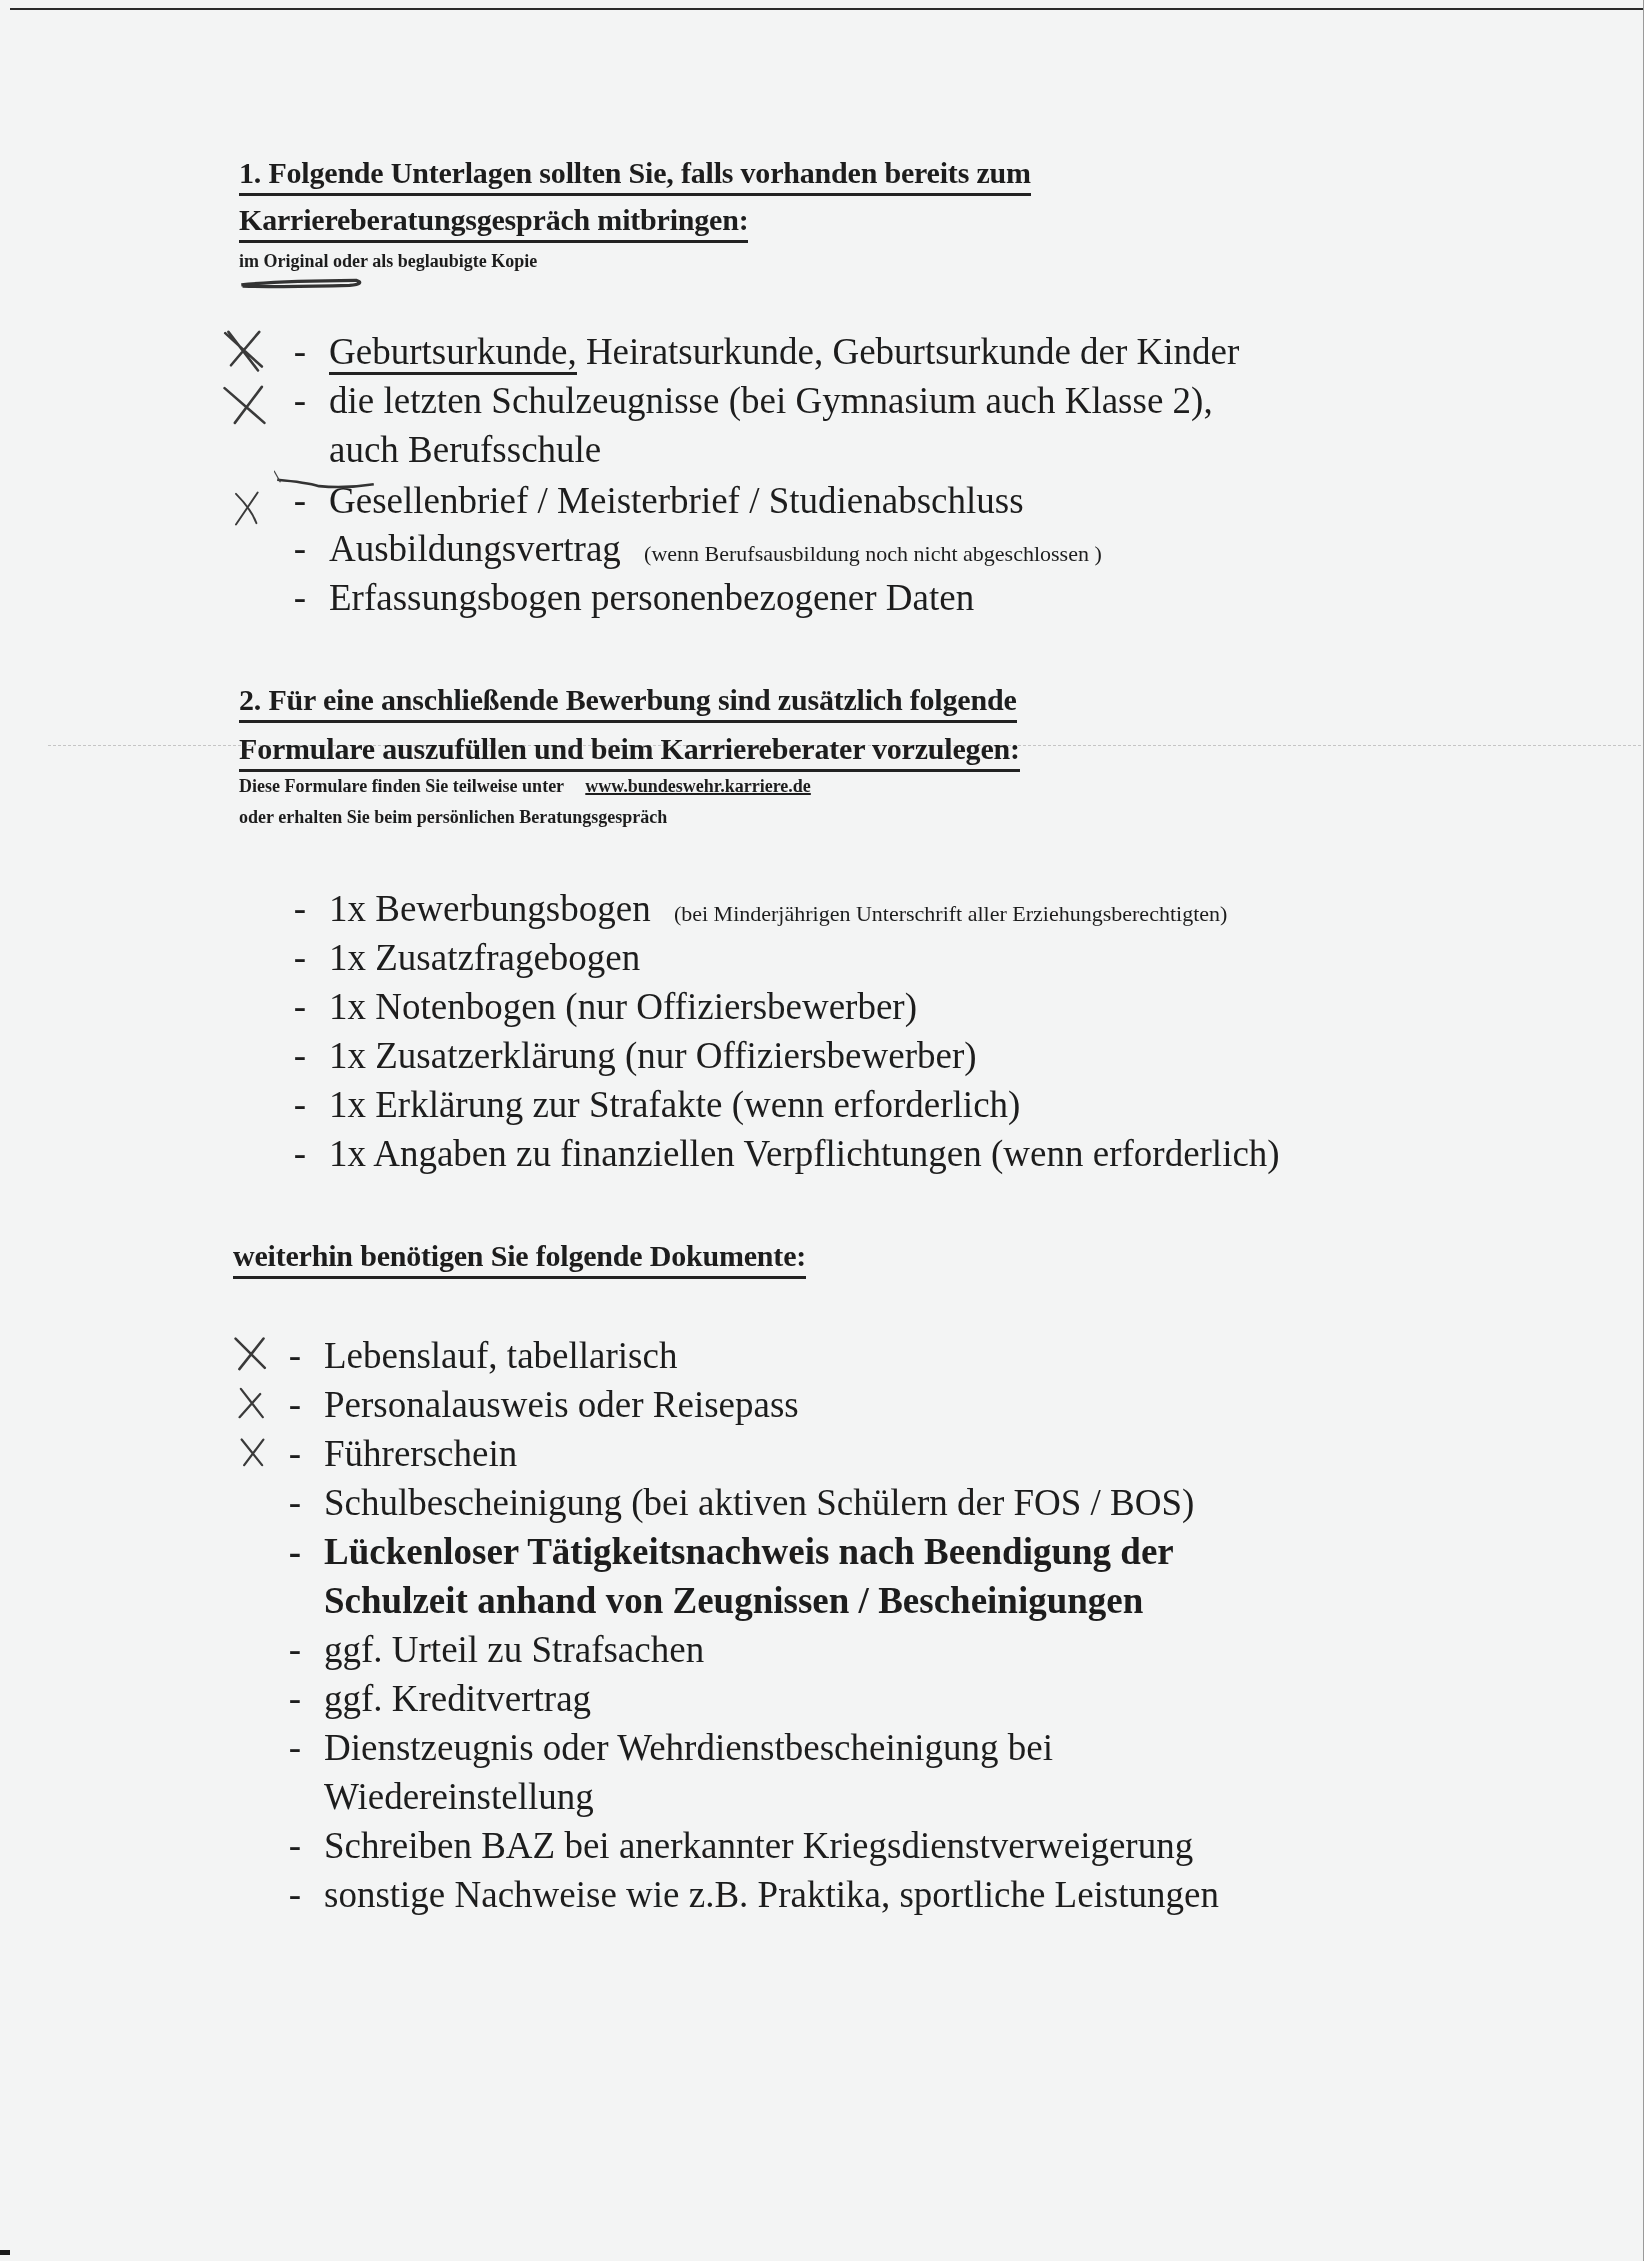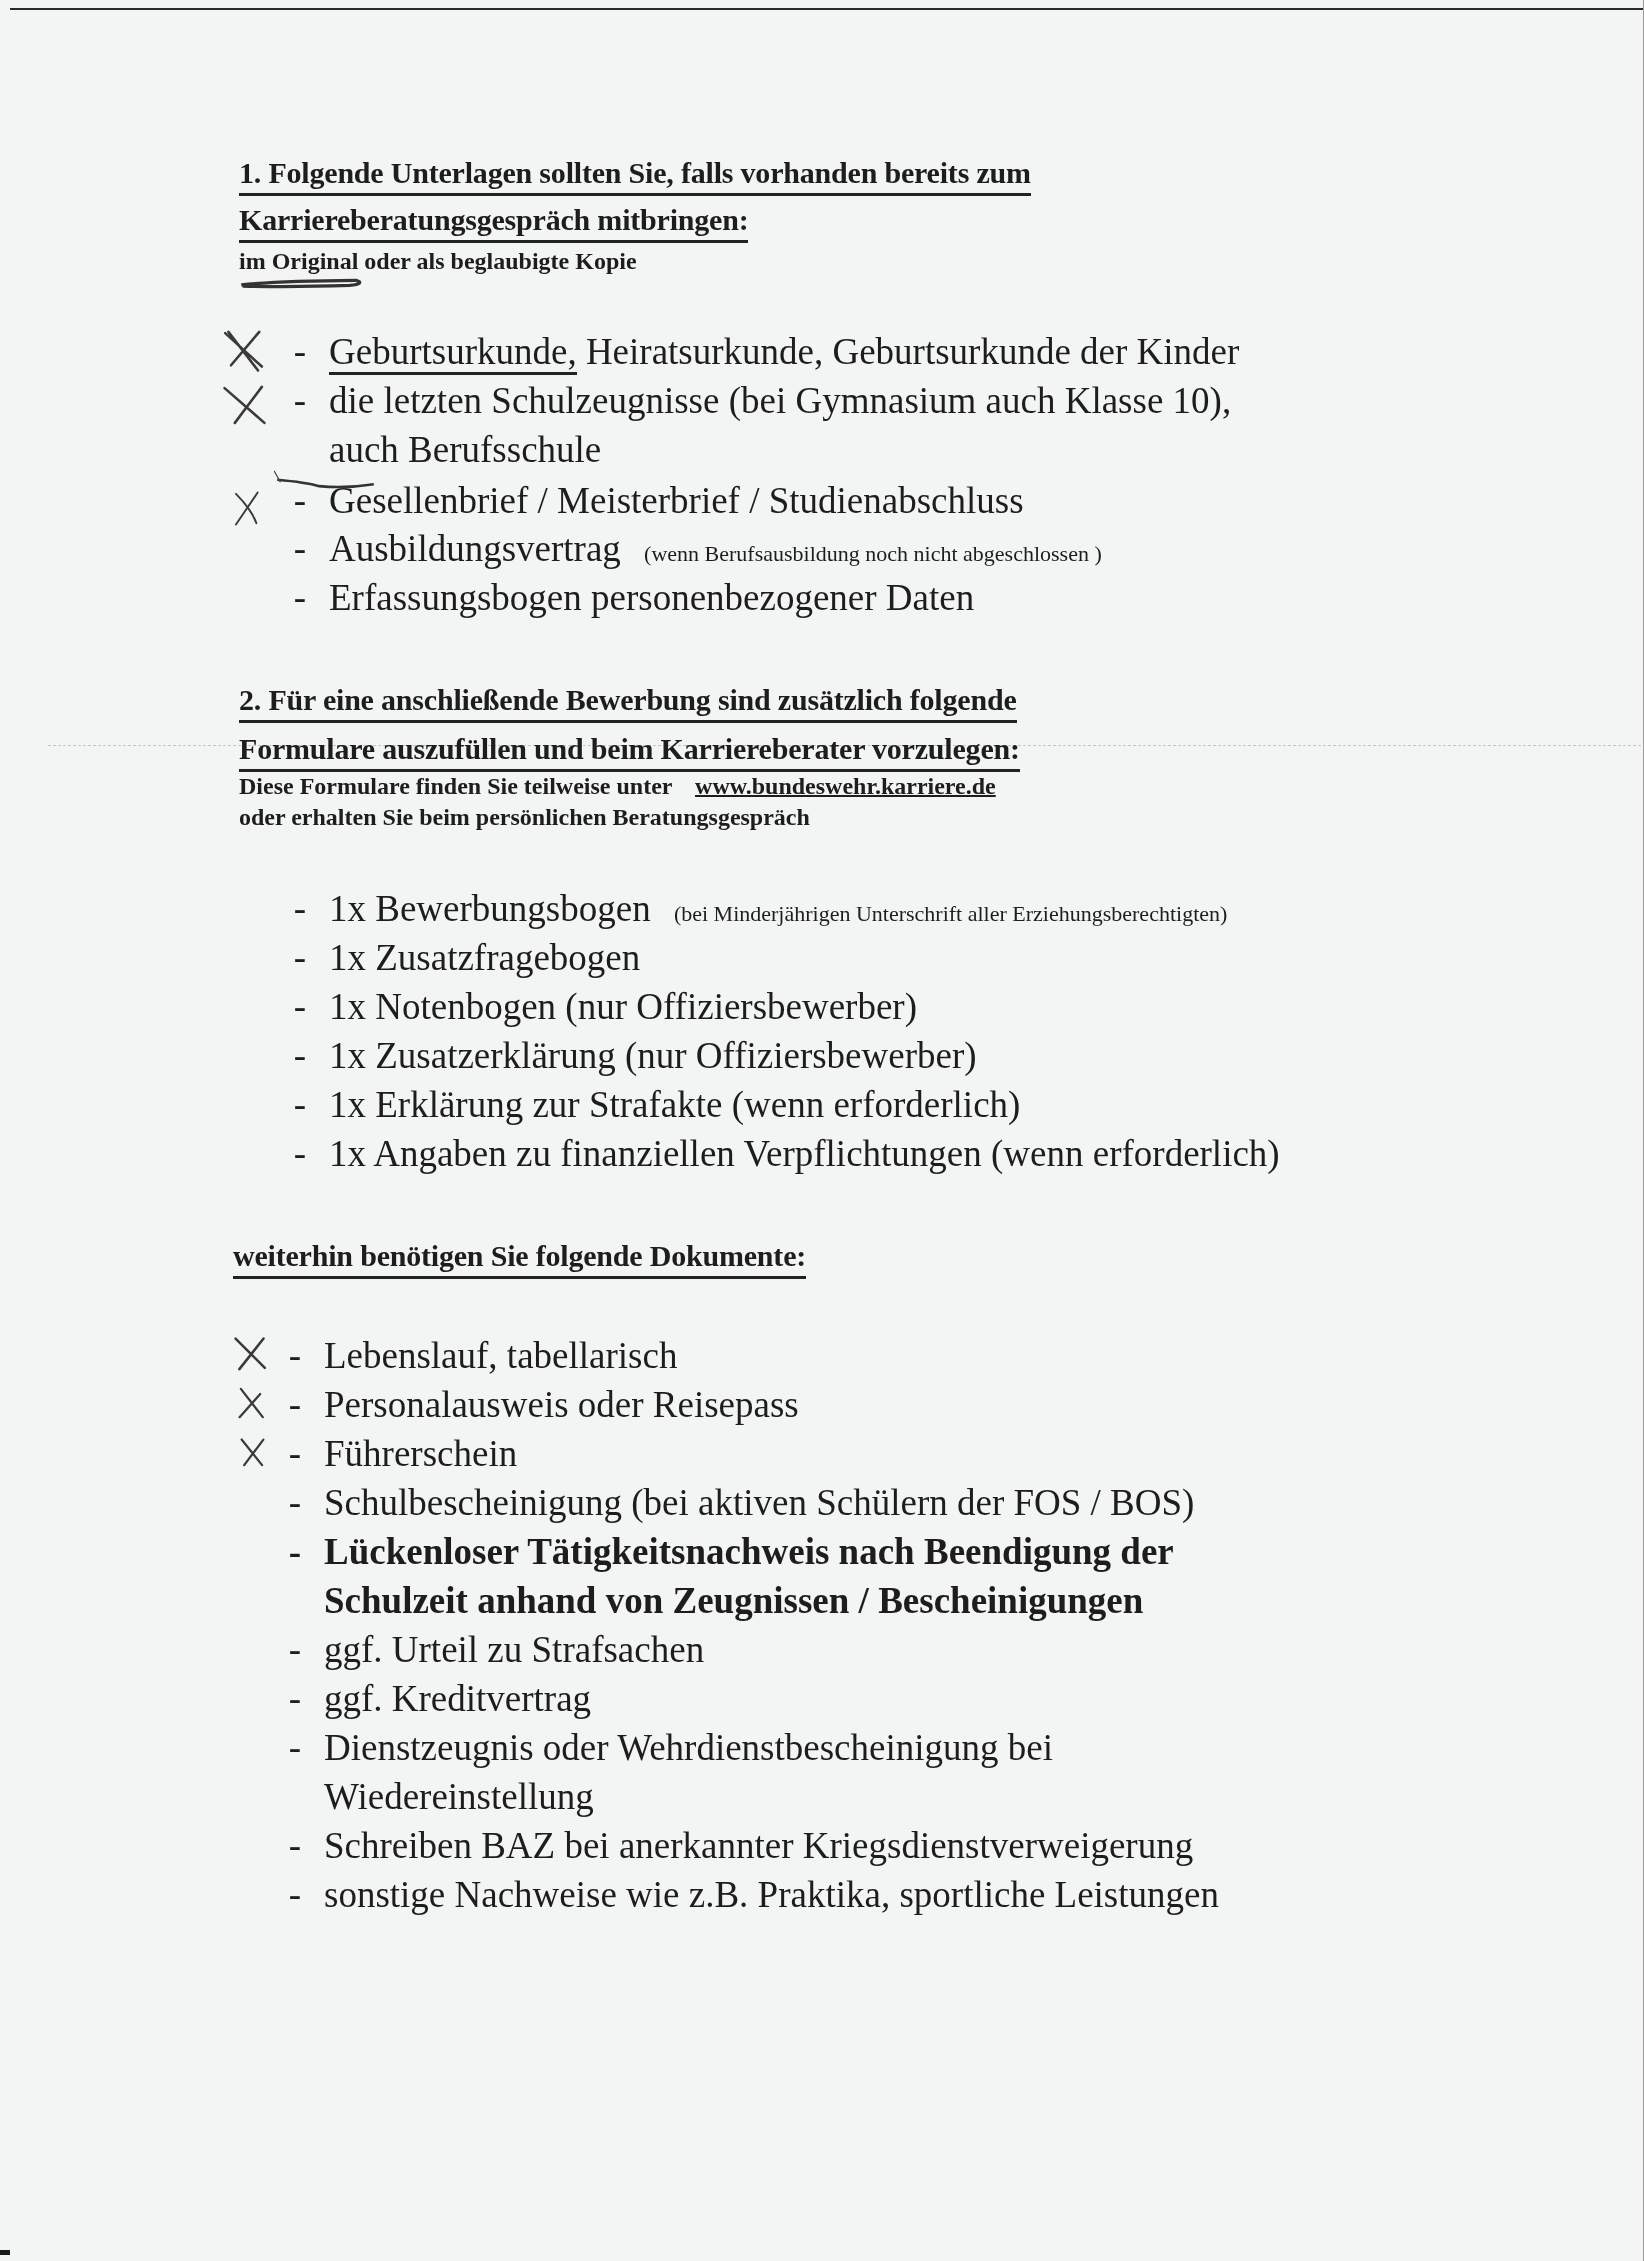--- a/index.html
+++ b/index.html
@@ -22,21 +22,21 @@
   .fold-line {
     position: absolute; left: 48px; top: 745px; width: 1593px; height: 0;
     border-top: 1.3px dashed #c5c5c5;
   }
   .heading {
     position: absolute; left: 239px; font-weight: bold; font-size: 30px; line-height: 46px;
     white-space: nowrap; letter-spacing: -0.2px;
   }
   .heading .ul { border-bottom: 3.9px solid #222; display: inline-block; line-height: 41px; }
   .note {
-    position: absolute; left: 239px; font-weight: bold; font-size: 24px; line-height: 28px;
+    position: absolute; left: 239px; font-weight: bold; font-size: 18px; line-height: 28px;
     white-space: nowrap;
   }
   .note .link { text-decoration: underline; text-decoration-thickness: 1.9px; margin-left: 17px; }
   .item {
     position: absolute; font-size: 37px; line-height: 48px; white-space: nowrap;
   }
   .item .dash {
     position: absolute; left: 0; top: 0; width: 32px; text-align: center;
   }
   .item .txt { position: absolute; left: 45px; top: 0; }
@@ -82,21 +82,21 @@
     </span>
   </div>
 
   <div class="check" style="left:222px;top:383px;">
     <svg viewBox="0 0 70 70">
         <path d="M4 8 L66 62 M62 6 L20 62" stroke="#3a3a3a" stroke-width="4" fill="none" stroke-linecap="round"></path>
       </svg>
   </div>
   <div class="item" style="left:284px;top:377px;width:1161px;height:48px;">
     <span class="dash">-</span>
-    <span class="txt">die letzten Schulzeugnisse (bei Gymnasium auch Klasse 10),</span>
+    <span class="txt">die letzten Schulzeugnisse (bei Gymnasium auch Klasse 2),</span>
   </div>
   <div class="item" style="left:284px;top:426px;width:1161px;height:48px;">
     <span class="txt">auch Berufsschule</span>
   </div>
   <svg class="scribble" style="left:274px;top:468px;width:103px;height:26px;" viewBox="0 0 160 40">
     <path d="M5 18 Q50 22 70 28 Q110 32 155 25" stroke="#333" stroke-width="4" fill="none"></path>
     <path d="M0 4 L10 22" stroke="#444" stroke-width="2" fill="none"></path>
   </svg>
 
   <div class="check" style="left:232px;top:490px;width:29px;height:37px;">

